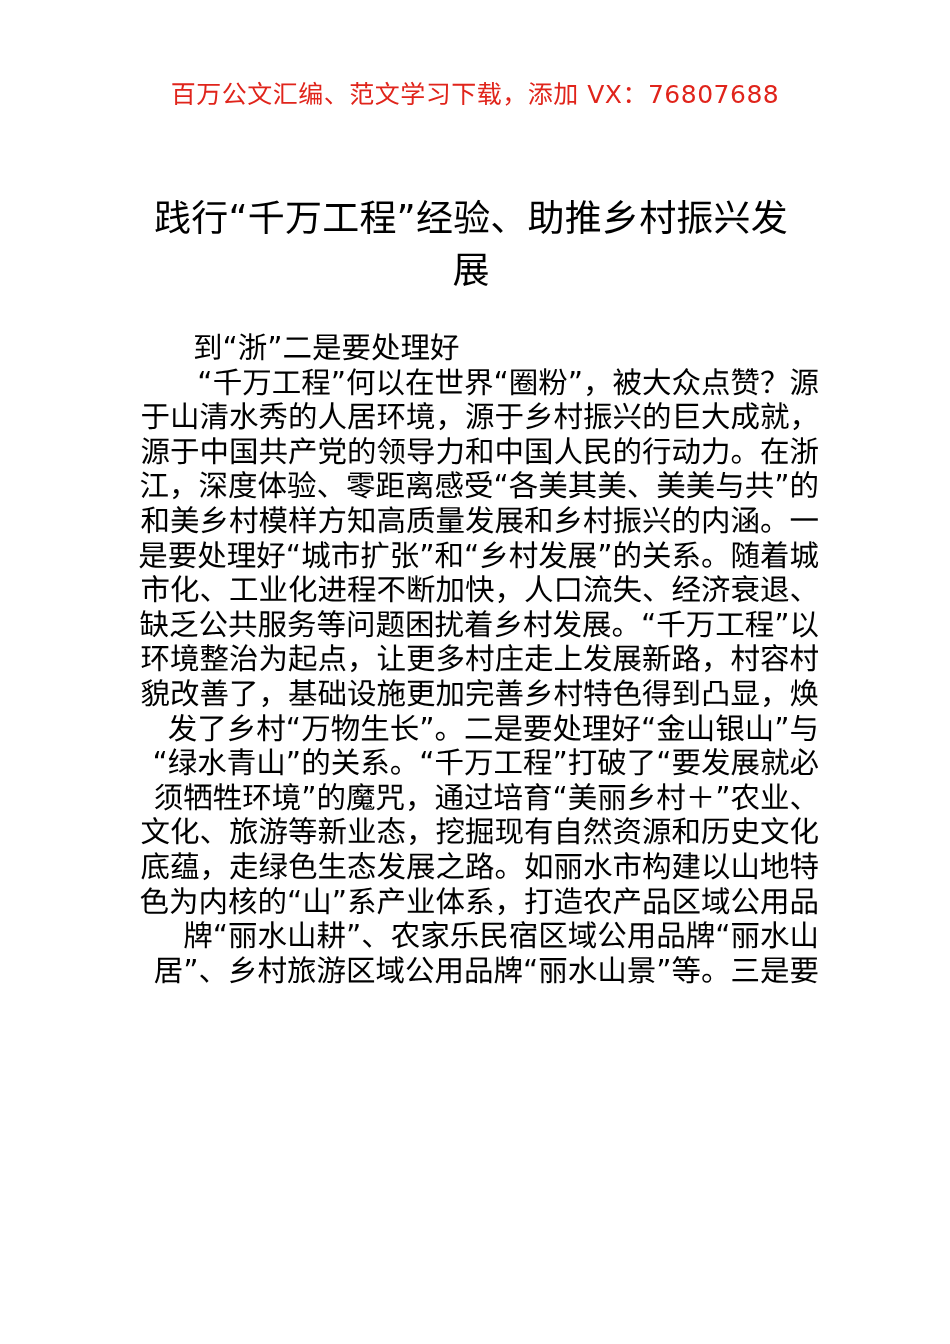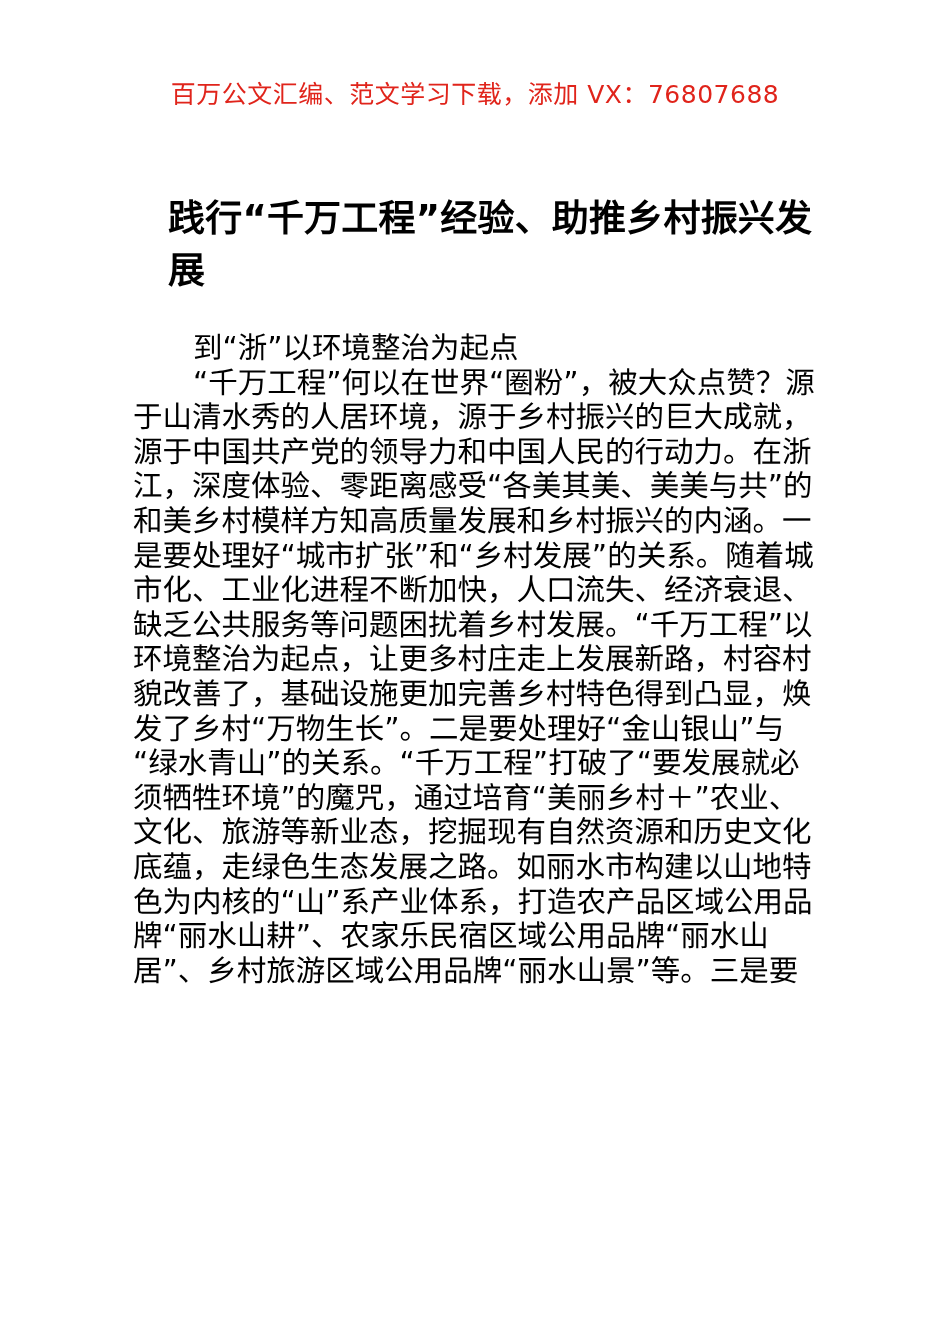--- a/index.html
+++ b/index.html
@@ -34,26 +34,26 @@
     line-height: 30px;
     letter-spacing: 0.5px;
     white-space: nowrap;
     font-weight: 400;
   }
 
   
   .doc-title {
     position: absolute;
     top: 168px;
-    left: 168px;
+    left: 148px;
     width: 646px;
-    text-align: left;
+    text-align: center;
     font-size: 37px;
     line-height: 52px;
-    font-weight: 700;
+    font-weight: 400;
     letter-spacing: 0.2px;
   }
 
   
   .body-area {
     position: absolute;
     top: 331px;
     left: 133px;
     width: 686px;
   }
@@ -65,36 +65,36 @@
     text-justify: inter-character;
     text-indent: 60px;
     letter-spacing: 0px;
     word-break: break-all;
     font-weight: 400;
   }
   p.para.heading-line {
     text-align: left;
   }
   p.para.tail {
-    text-align: left;
+    text-align: right;
   }
   .latin {
     font-family: "DejaVu Serif", "Liberation Serif", serif;
     padding: 0 2px;
   }
 </style>
 </head>
 <body style="background: rgb(255, 255, 255);">
 
 <div class="page" style="background: rgb(255, 255, 255);">
 
   <div class="promo-header" style="color: rgb(224, 36, 27);">百万公文汇编、范文学习下载，添加 VX：76807688</div>
 
   <h1 class="doc-title">践行“千万工程”经验、助推乡村振兴发展</h1>
 
   <div class="body-area" style="color: rgb(0, 0, 0);">
 
-    <p class="para heading-line">到“浙”以环境整治为起点</p>
+    <p class="para heading-line">到“浙”二是要处理好</p>
 
     <p class="para tail">“千万工程”何以在世界“圈粉”，被大众点赞？源于山清水秀的人居环境，源于乡村振兴的巨大成就，源于中国共产党的领导力和中国人民的行动力。在浙江，深度体验、零距离感受“各美其美、美美与共”的和美乡村模样方知高质量发展和乡村振兴的内涵。一是要处理好“城市扩张”和“乡村发展”的关系。随着城市化、工业化进程不断加快，人口流失、经济衰退、缺乏公共服务等问题困扰着乡村发展。“千万工程”以环境整治为起点，让更多村庄走上发展新路，村容村貌改善了，基础设施更加完善乡村特色得到凸显，焕发了乡村“万物生长”。二是要处理好“金山银山”与“绿水青山”的关系。“千万工程”打破了“要发展就必须牺牲环境”的魔咒，通过培育“美丽乡村＋”农业、文化、旅游等新业态，挖掘现有自然资源和历史文化底蕴，走绿色生态发展之路。如丽水市构建以山地特色为内核的“山”系产业体系，打造农产品区域公用品牌“丽水山耕”、农家乐民宿区域公用品牌“丽水山居”、乡村旅游区域公用品牌“丽水山景”等。三是要</p>
   </div>
 
 </div>
 
 </body></html>

